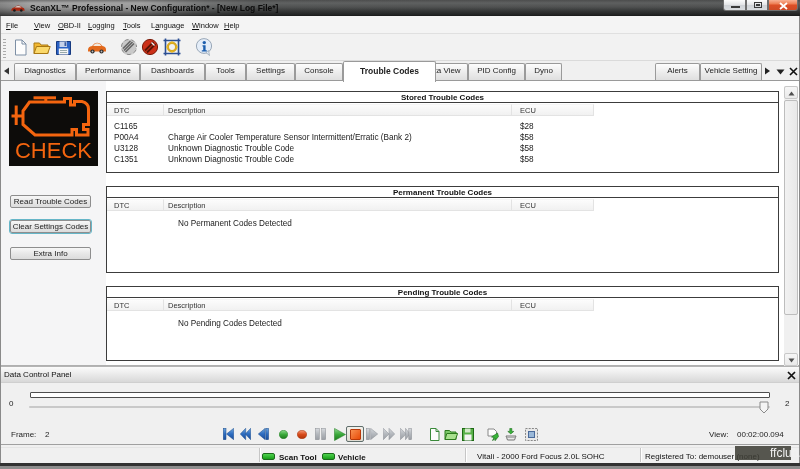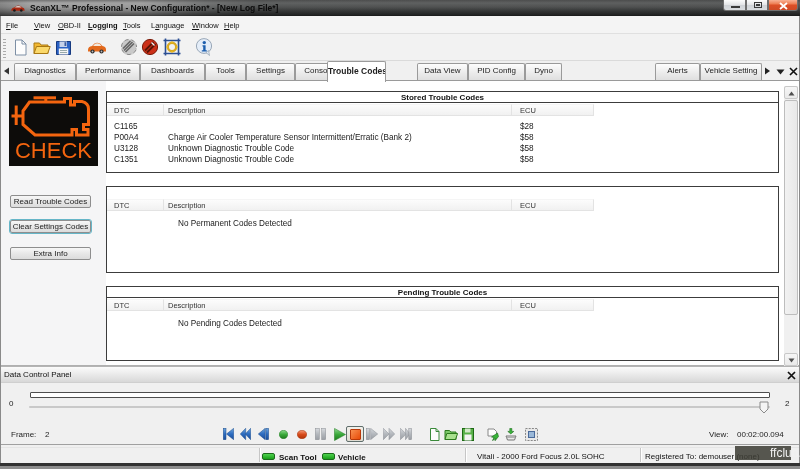--- a/index.html
+++ b/index.html
@@ -123,21 +123,21 @@
       <svg style="position:absolute;left:10px;top:2px;" width="9" height="8" viewBox="0 0 9 8">
         <path d="M1 1 L8 7 M8 1 L1 7" stroke="#fff" stroke-width="1.8"></path>
       </svg>
     </div>
 </div>
 
 <div class="abs" id="menubar"></div>
 <div class="abs menu-item" style="left:6px;"><u>F</u>ile</div>
 <div class="abs menu-item" style="left:34px;"><u>V</u>iew</div>
 <div class="abs menu-item" style="left:58px;"><u>O</u>BD-II</div>
-<div class="abs menu-item" style="left:88px;font-weight:bold;"><u>L</u>ogging</div>
+<div class="abs menu-item" style="left:88px;"><u>L</u>ogging</div>
 <div class="abs menu-item" style="left:123px;"><u>T</u>ools</div>
 <div class="abs menu-item" style="left:151px;">L<u>a</u>nguage</div>
 <div class="abs menu-item" style="left:192px;"><u>W</u>indow</div>
 <div class="abs menu-item" style="left:224px;"><u>H</u>elp</div>
 
 <div class="abs" id="toolbar"></div>
 <div class="abs" id="grip"></div>
 
 <svg class="abs" style="left:13px; top:39px;" width="15" height="17" viewBox="0 0 15 17">
   <path d="M2.5 1 H9 L13 5 V16 H2.5 Z" fill="#fdfdfd" stroke="#7d8fa5"></path>
@@ -192,21 +192,21 @@
 <div class="abs" id="tabline"></div>
 <svg class="abs" style="left:3px;top:67px;" width="7" height="8" viewBox="0 0 7 8">
     <path d="M6 0.5 L1 4 L6 7.5 Z" fill="#333"></path>
   </svg>
 <div class="abs tab" style="left:14px; width:62px;">Diagnostics</div>
 <div class="abs tab" style="left:76px; width:64px;">Performance</div>
 <div class="abs tab" style="left:140px; width:65px;">Dashboards</div>
 <div class="abs tab" style="left:205px; width:41px;">Tools</div>
 <div class="abs tab" style="left:246px; width:49px;">Settings</div>
 <div class="abs tab" style="left:295px; width:48px;">Console</div>
-<div class="abs tab active" style="left:327px; width:59px;">Trouble Codes</div>
+<div class="abs tab active" style="left:343px; width:93px;">Trouble Codes</div>
 <div class="abs tab" style="left:417px; width:51px;">Data View</div>
 <div class="abs tab" style="left:468px; width:57px;">PID Config</div>
 <div class="abs tab" style="left:525px; width:37px;">Dyno</div>
 <div class="abs tab" style="left:562px; width:93px;margin-top:20px;">Freeze Frame Data</div>
 <div class="abs tab" style="left:655px; width:45px;">Alerts</div>
 <div class="abs tab" style="left:700px; width:62px;">Vehicle Setting</div>
 <svg class="abs" style="left:764px;top:67px;" width="7" height="8" viewBox="0 0 7 8">
     <path d="M1 0.5 L6 4 L1 7.5 Z" fill="#222"></path>
   </svg>
 <svg class="abs" style="left:776px;top:69px;" width="9" height="6" viewBox="0 0 9 6">
@@ -252,20 +252,21 @@
     <div class="trow" style="left:413px; top:40px;">$58</div>
   <div class="trow" style="left:7px;  top:51px;">U3128</div>
     <div class="trow" style="left:61px; top:51px;">Unknown Diagnostic Trouble Code</div>
     <div class="trow" style="left:413px; top:51px;">$58</div>
   <div class="trow" style="left:7px;  top:62px;">C1351</div>
     <div class="trow" style="left:61px; top:62px;">Unknown Diagnostic Trouble Code</div>
     <div class="trow" style="left:413px; top:62px;">$58</div>
 </div>
 
 <div class="tc-table" style="top:186px; height:87px;">
+  <div class="tc-band">Permanent Trouble Codes</div>
   <div class="tc-colhdr">
     <div class="cell" style="left:0; width:57px; padding-left:7px;">DTC</div>
     <div class="cell" style="left:57px; width:348px; padding-left:4px;">Description</div>
     <div class="cell" style="left:405px; width:82px; padding-left:8px;">ECU</div>
   </div>
   <div class="trow" style="left:71px; top:31px;">No Permanent Codes Detected</div>
 </div>
 
 <div class="tc-table" style="top:286px; height:75px;">
   <div class="tc-band">Pending Trouble Codes</div>

